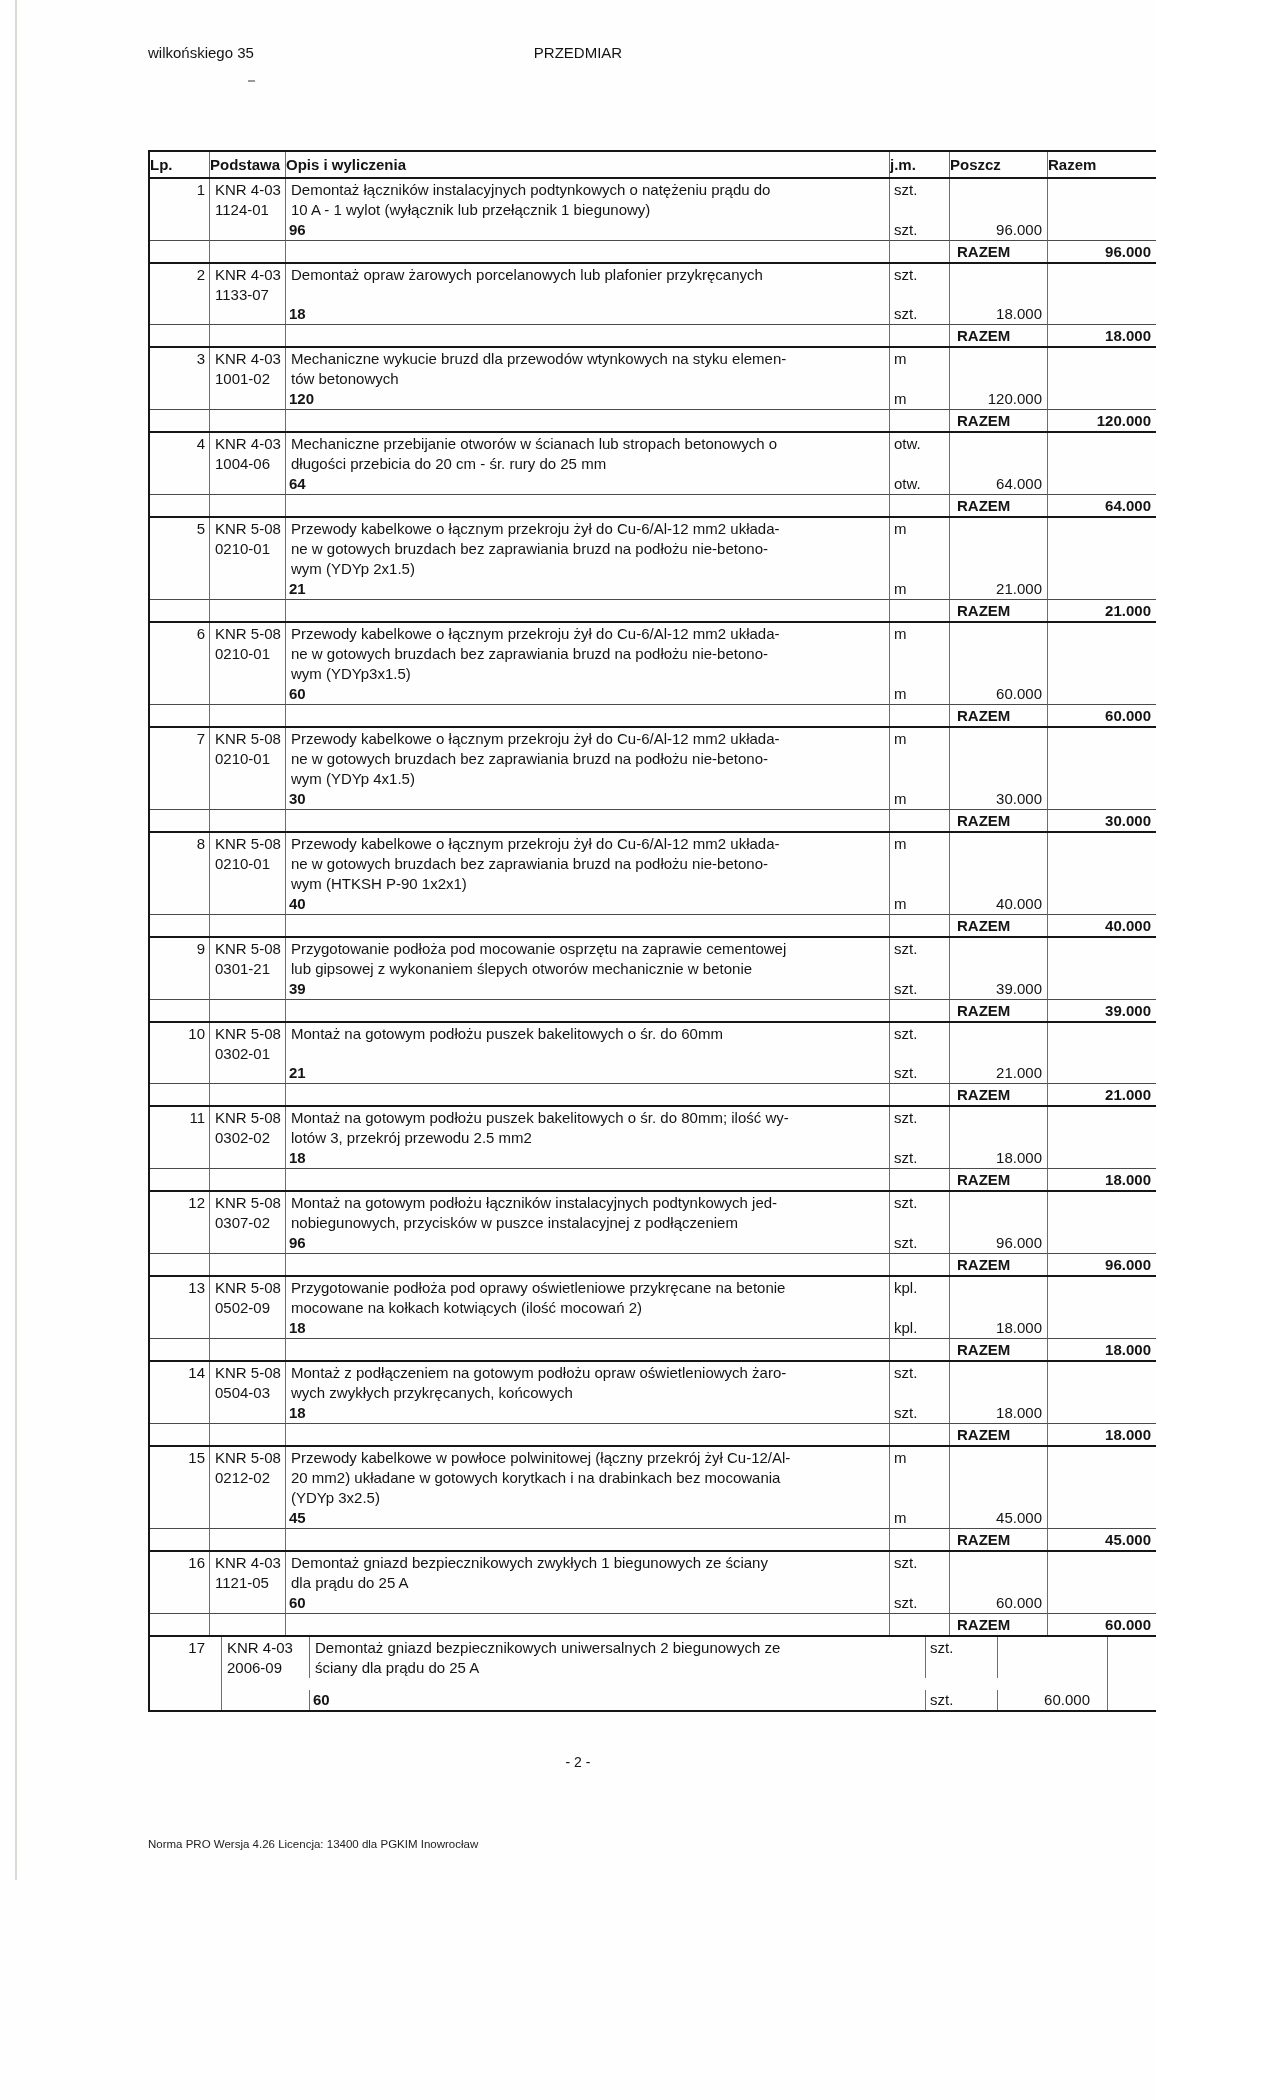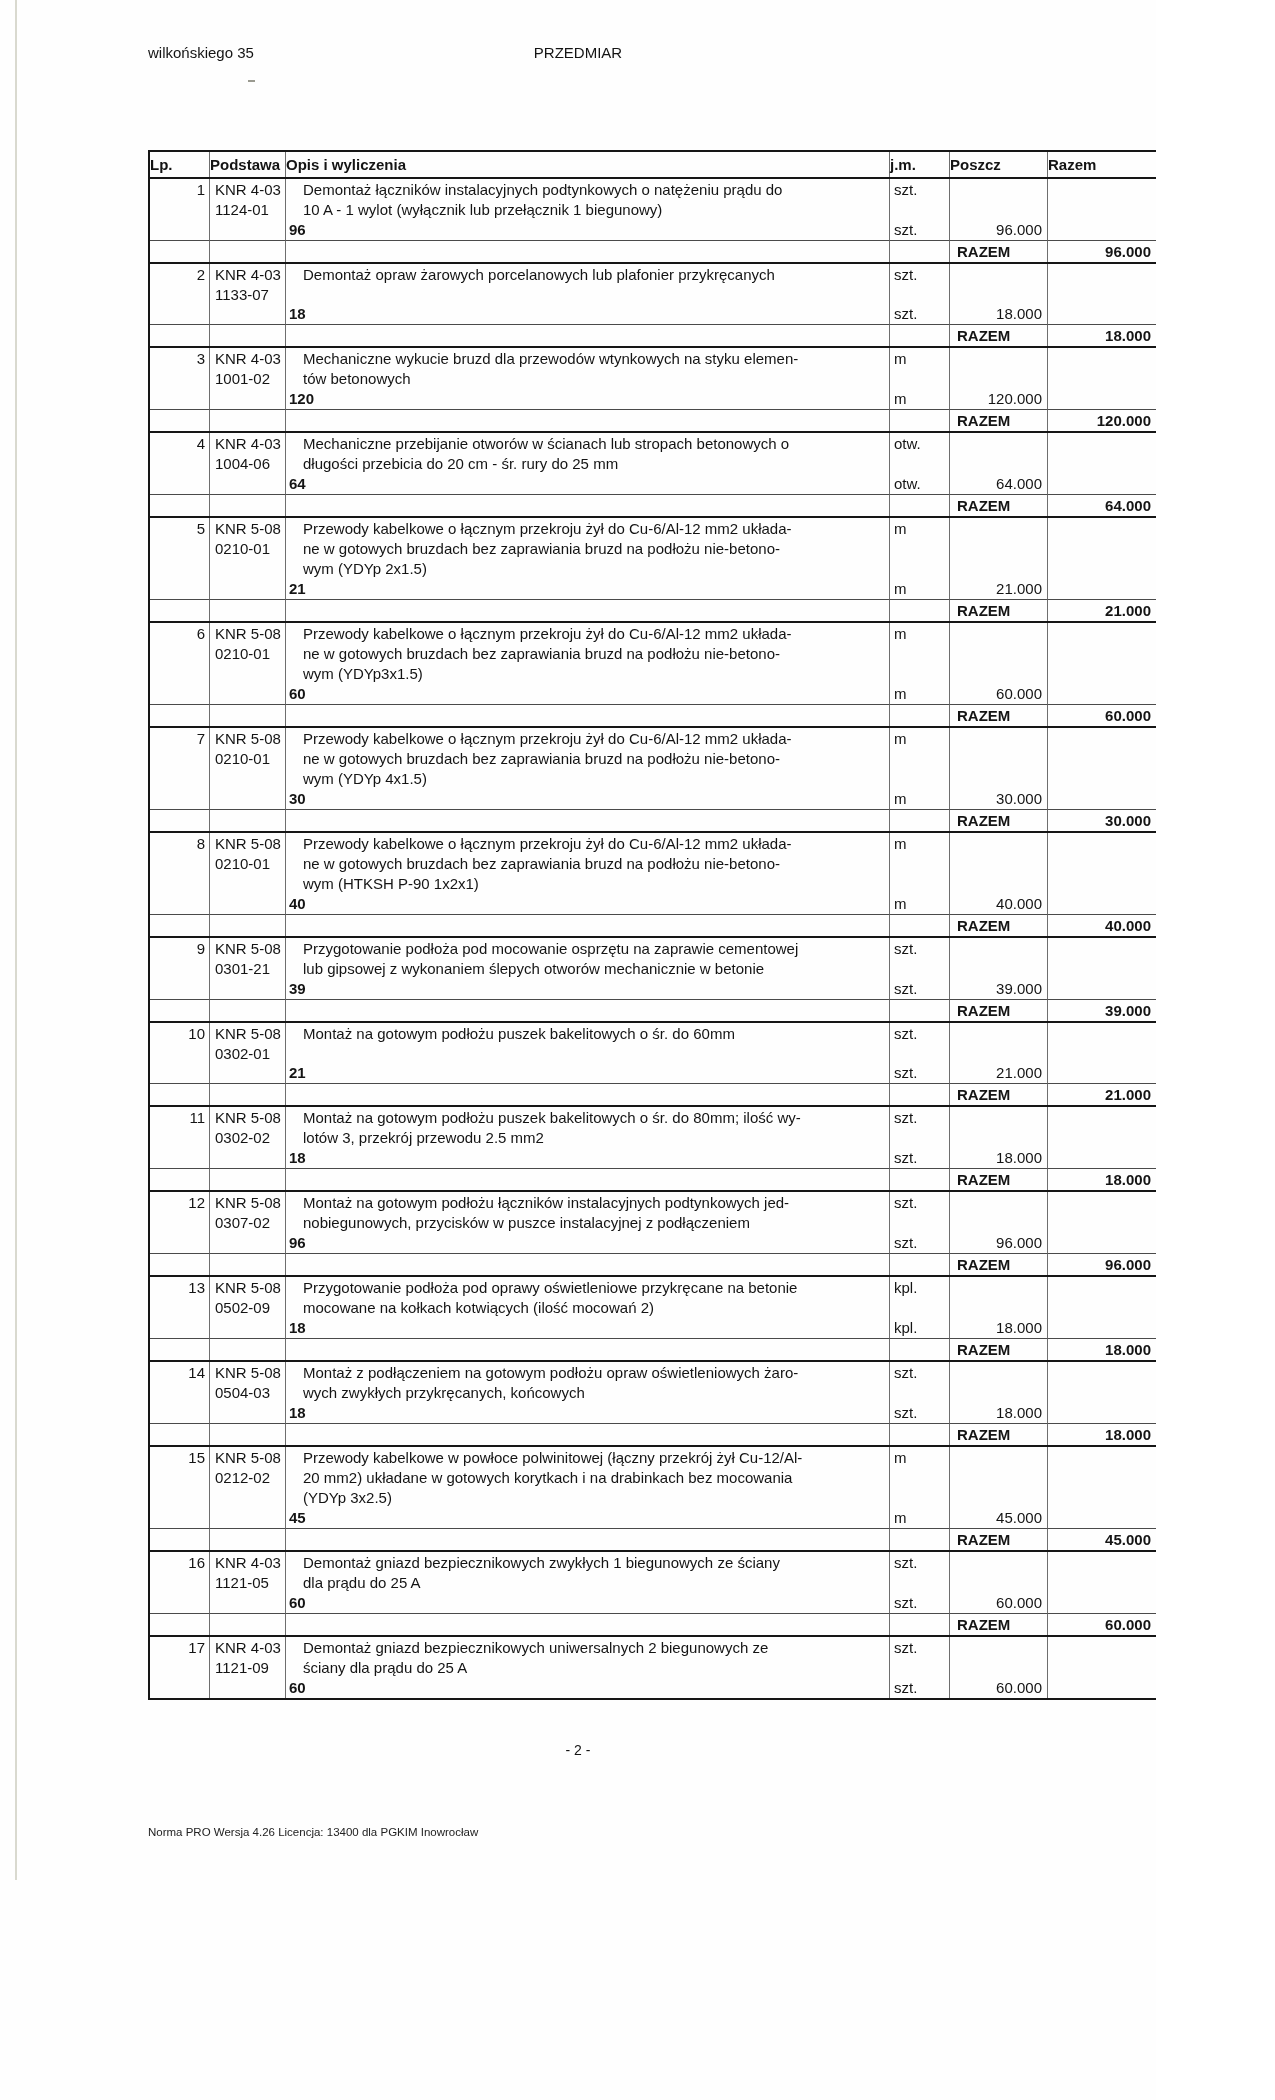--- a/index.html
+++ b/index.html
@@ -24,25 +24,25 @@
   .thead{
     display:grid;grid-template-columns:59px 76px 604px 60px 98px 109px;
     border-bottom:2px solid var(--bd);font-weight:700;
   }
   .th{text-align:left;line-height:25px;height:25px;border-left:1px solid var(--ln);}
   .th0{border-left:none;}
   .item{
     display:grid;grid-template-columns:59px 76px 604px 60px 98px 109px;
     grid-template-rows:auto 20px 22px;border-bottom:2px solid var(--bd);
   }
-  .item.last{grid-template-rows:auto 20px;border-bottom:none;}
+  .item.last{grid-template-rows:auto 20px;border-bottom:none;gap:12px;}
   .cc{box-sizing:border-box;}
   .lp{grid-area:1/1/3/2;text-align:right;padding:1px 4px 0 0;}
   .pod{grid-area:1/2/3/3;padding:1px 0 0 5px;border-left:1px solid var(--ln);}
-  .opis{grid-area:1/3/2/4;padding:1px 0 0 17px;border-left:1px solid var(--ln);white-space:nowrap;}
+  .opis{grid-area:1/3/2/4;padding:1px 0 0 5px;border-left:1px solid var(--ln);white-space:nowrap;}
   .jm {grid-area:1/4/2/5;padding:1px 0 0 4px;border-left:1px solid var(--ln);}
   .p1 {grid-area:1/5/2/6;border-left:1px solid var(--ln);}
   .rc {grid-area:1/6/3/7;border-left:1px solid var(--ln);}
   .qty {grid-area:2/3/3/4;padding-left:3px;border-left:1px solid var(--ln);font-weight:bold;}
   .jm2 {grid-area:2/4/3/5;padding-left:4px;border-left:1px solid var(--ln);}
   .pval{grid-area:2/5/3/6;text-align:right;padding-right:5px;border-left:1px solid var(--ln);}
   .r1{grid-area:3/1/4/2;border-top:1px solid #4a4a4a;}
   .r2{grid-area:3/2/4/3;border-top:1px solid #4a4a4a;border-left:1px solid var(--ln);}
   .r3{grid-area:3/3/4/4;border-top:1px solid #4a4a4a;border-left:1px solid var(--ln);}
   .r4{grid-area:3/4/4/5;border-top:1px solid #4a4a4a;border-left:1px solid var(--ln);}
@@ -446,21 +446,21 @@
         <div class="cc r2"></div>
         <div class="cc r3"></div>
         <div class="cc r4"></div>
         <div class="cc rlabel">RAZEM</div>
         <div class="cc rval">60.000</div>
       </div>
       <div class="item last">
         <div class="cc lp">17</div>
         <div class="cc pod">
           <div>KNR 4-03</div>
-          <div>1121-09</div>
+          <div>2006-09</div>
         </div>
         <div class="cc opis" style="min-height:40px">
           <div>Demontaż gniazd bezpiecznikowych uniwersalnych 2 biegunowych ze</div>
           <div>ściany dla prądu do 25 A</div>
         </div>
         <div class="cc jm">szt.</div>
         <div class="cc p1"></div>
         <div class="cc rc"></div>
         <div class="cc qty">60</div>
         <div class="cc jm2">szt.</div>

